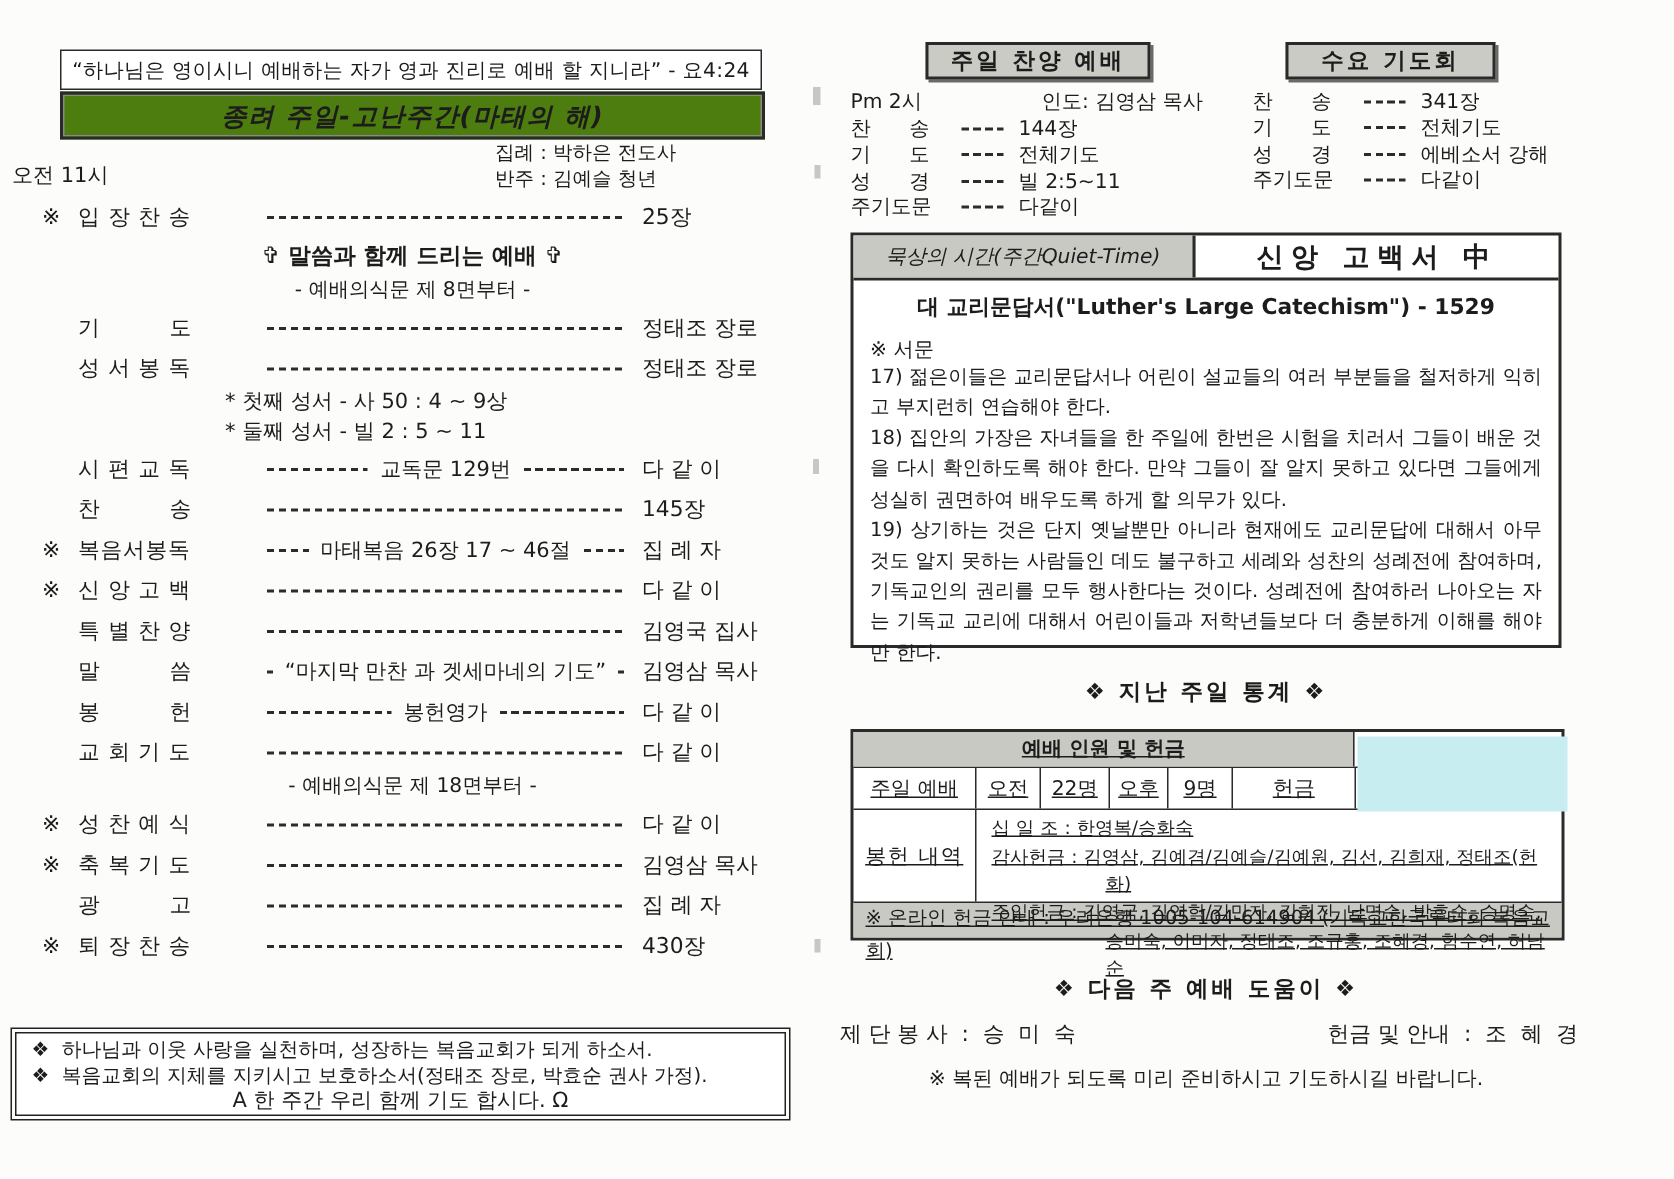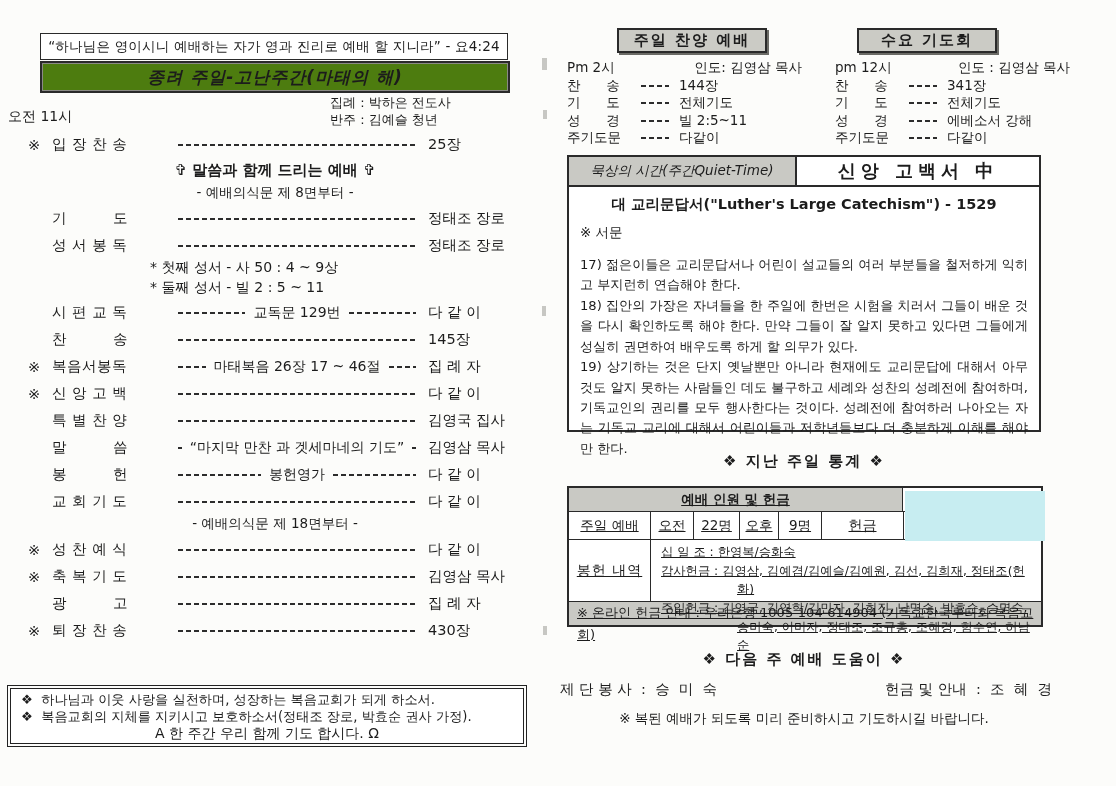--- a/index.html
+++ b/index.html
@@ -71,21 +71,21 @@
 
   #med-box{left:567px;top:155px;width:474px;height:277px;border:2px solid #2a2a2a;background:#fff;box-sizing:border-box;}
   #med-header{display:flex;height:28px;border-bottom:2px solid #2a2a2a;}
   #med-tab{width:228px;background:#c9c9c4;border-right:2px solid #2a2a2a;
     display:flex;align-items:center;justify-content:center;
     font-style:italic;font-size:13.5px;box-sizing:border-box;}
   #med-title{flex:1;display:flex;align-items:center;justify-content:center;
     font-size:18px;font-weight:bold;letter-spacing:5px;border-radius:12px;}
   #med-body{padding:5px 11px 0 11px;}
   #med-sub{text-align:center;font-size:14.5px;font-weight:bold;margin:3px 0 10px;}
-  #med-sec{font-size:13.5px;margin-bottom:13px;}
+  #med-sec{font-size:13.5px;}
   .med-p{font-size:13.1px;line-height:1.56;margin:0;text-align:justify;}
 
   #stats-heading,#next-heading{left:567px;width:474px;text-align:center;font-weight:bold;font-size:15px;letter-spacing:2px;}
   #stats-heading{top:452px;}
   #next-heading{top:650px;}
 
   #stats-table{left:567px;top:486px;width:476px;border:2px solid #2a2a2a;background:#fff;box-sizing:border-box;}
   .trow{display:flex;border-bottom:1px solid #2a2a2a;box-sizing:border-box;}
   #thead-row{height:24px;}
   #thead-gray{width:334px;background:#c9c9c4;border-right:1px solid #2a2a2a;
@@ -262,24 +262,20 @@
         <span class="svc-value pre">빌 2:5~11</span>
       </div>
       <div class="svc-row">
         <span class="svc-label pre">주기도문</span>
         <span class="svc-dash"></span>
         <span class="svc-value pre">다같이</span>
       </div>
     </div>
 </div>
 <div class="abs svc-list" id="svc1">
-  <div class="svc-head">
-    <span class="pre">pm 12시</span>
-    <span class="pre">인도 : 김영삼 목사</span>
-  </div>
   <div class="svc-rows">
       <div class="svc-row">
         <span class="svc-label pre">찬      송</span>
         <span class="svc-dash"></span>
         <span class="svc-value pre">341장</span>
       </div>
       <div class="svc-row">
         <span class="svc-label pre">기      도</span>
         <span class="svc-dash"></span>
         <span class="svc-value pre">전체기도</span>

